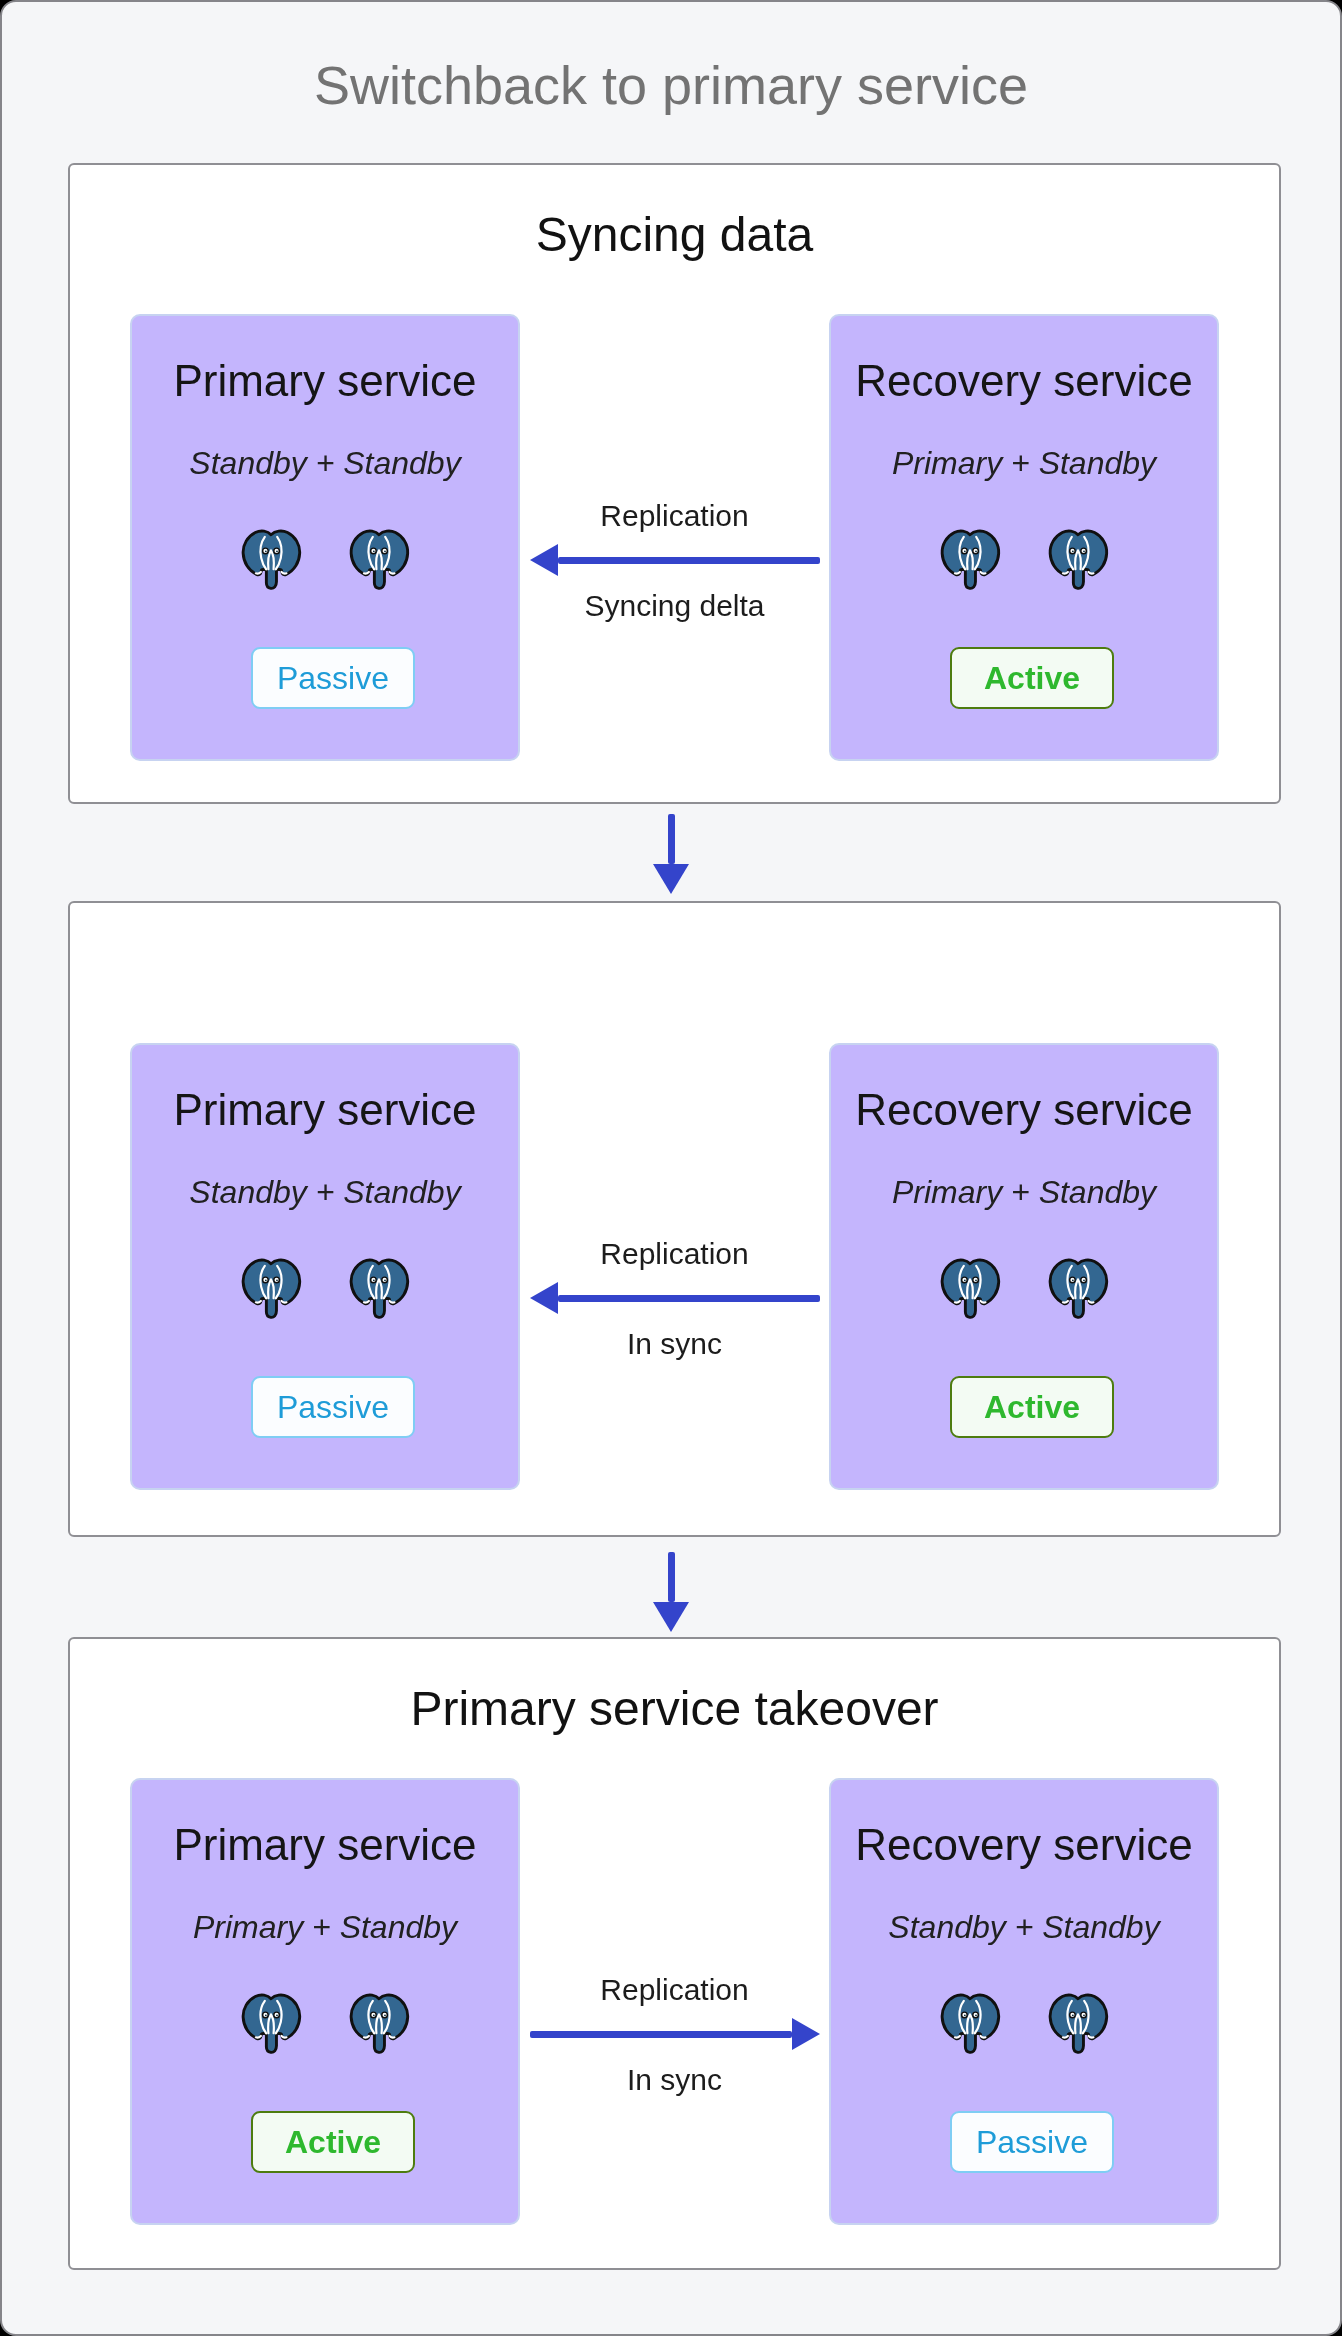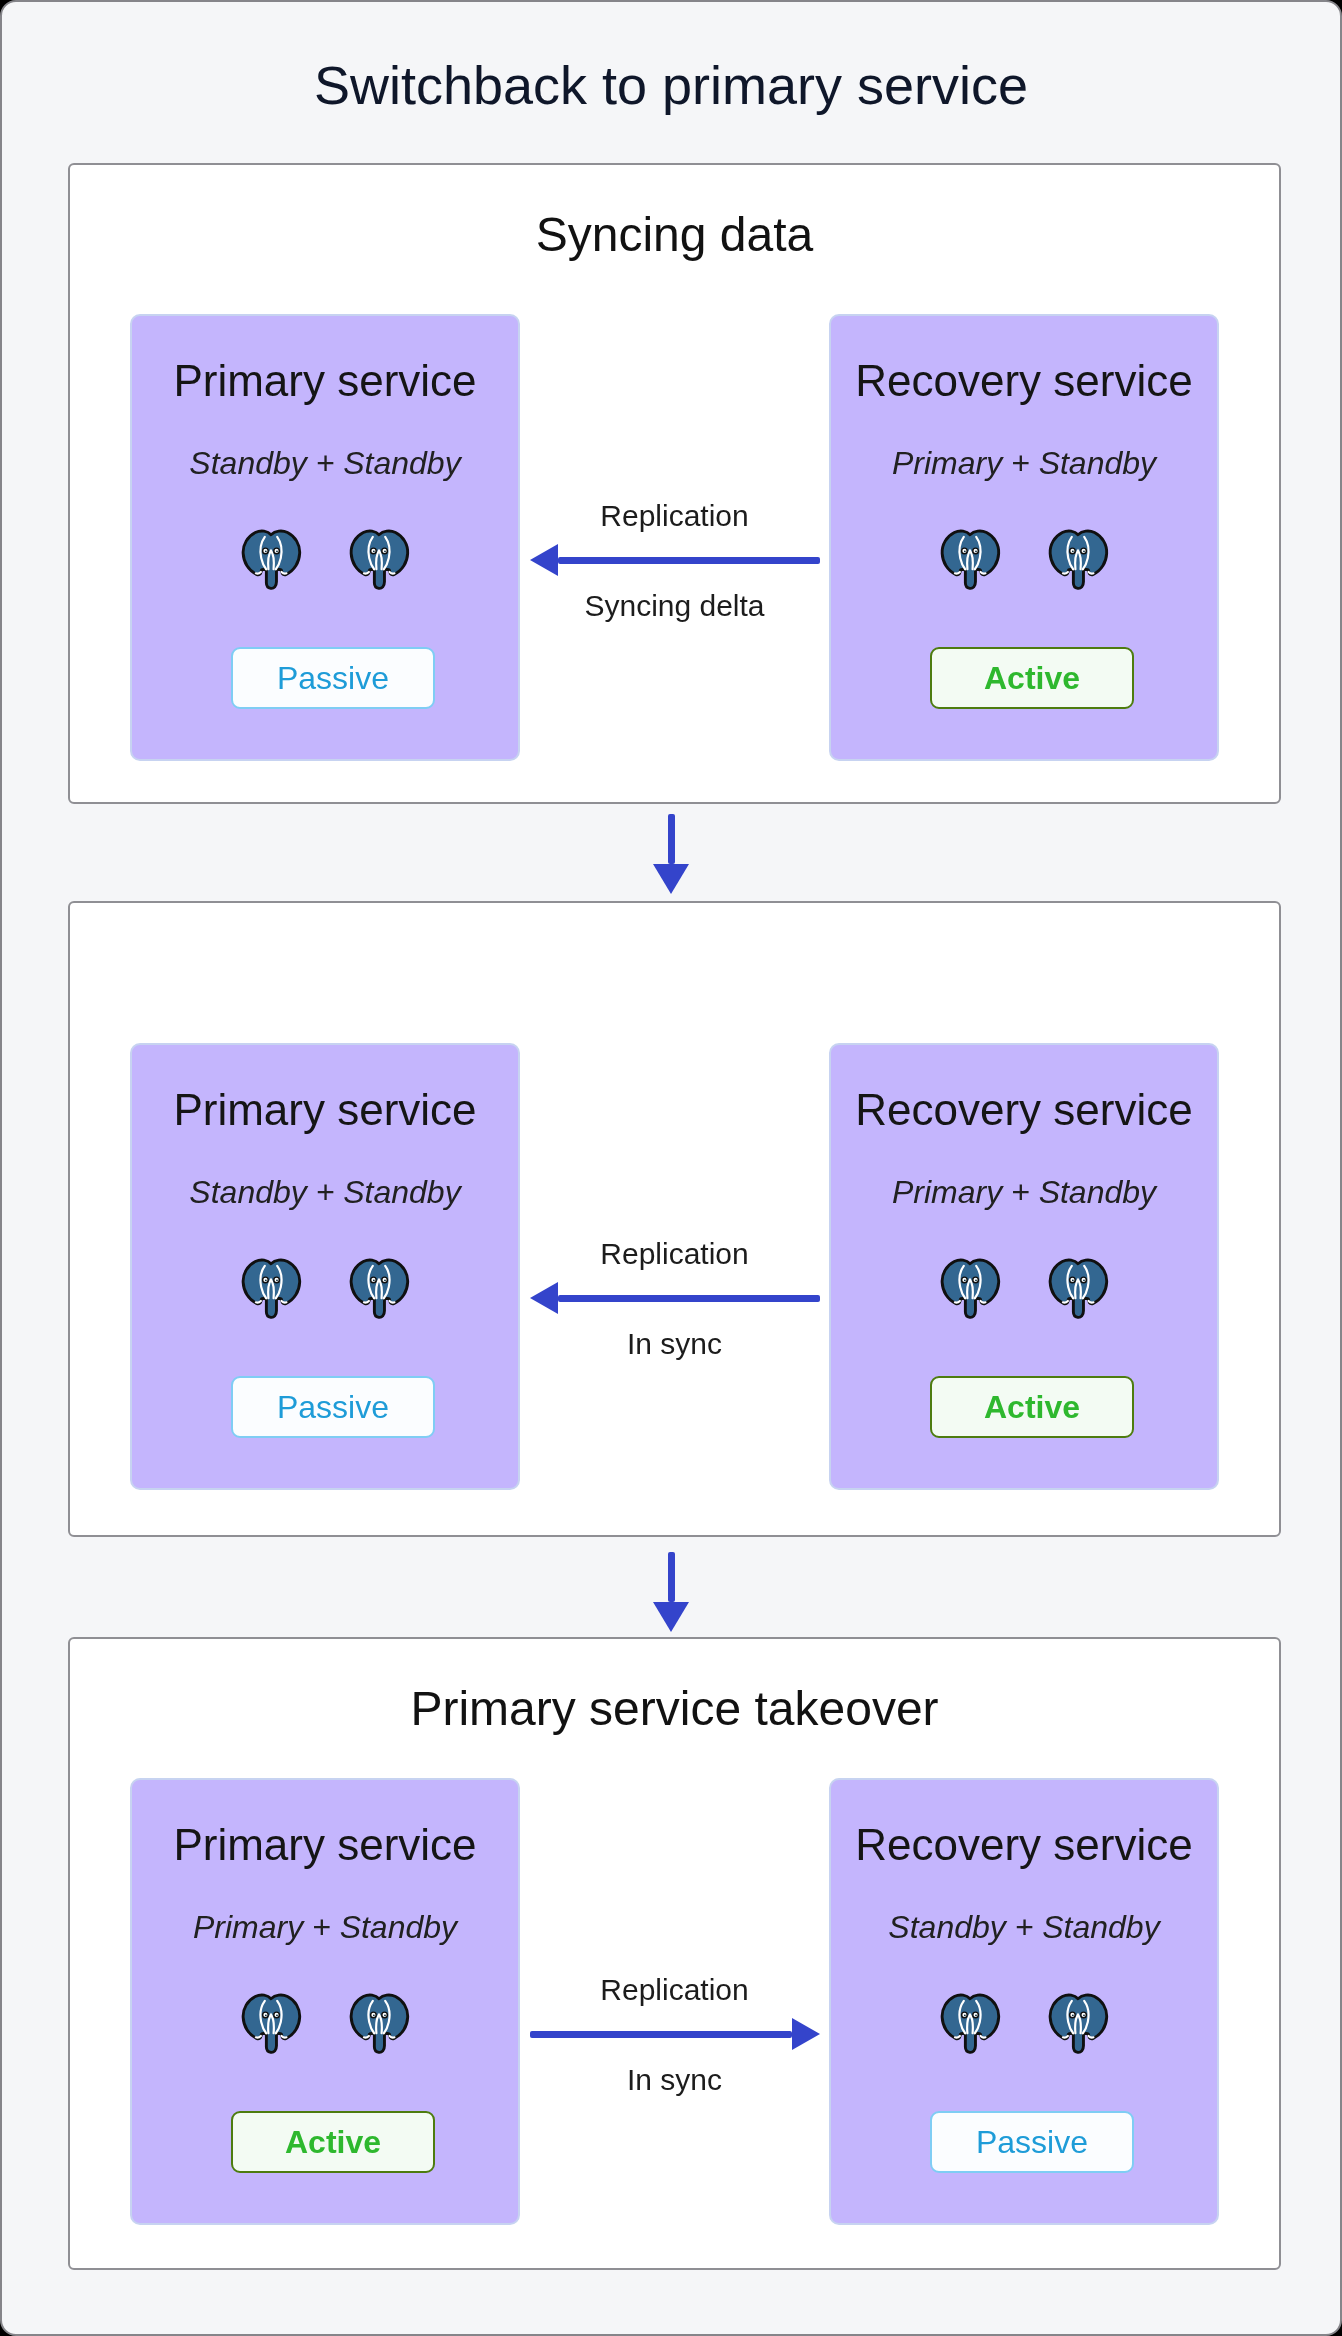--- a/index.html
+++ b/index.html
@@ -9,21 +9,21 @@
     box-sizing:border-box;
     background:#f5f6f8;
     border:2px solid #85858a;
     border-radius:16px;
     overflow:hidden;
     font-family:"Liberation Sans","DejaVu Sans",sans-serif;
     color:#171717;
   }
   .page-title{
     position:absolute;top:54px;left:0;width:100%;
-    text-align:center;font-size:54px;line-height:1.1;color:#0f172a;
+    text-align:center;font-size:54px;line-height:1.1;color:#737373;
   }
   .panel{
     position:absolute;left:66px;width:1213px;
     box-sizing:border-box;background:#ffffff;
     border:2px solid #8f8f94;border-radius:6px;
   }
   .panel-1{top:161px;height:641px;}
   .panel-2{top:899px;height:636px;}
   .panel-3{top:1635px;height:633px;}
   .panel-title{
@@ -39,21 +39,21 @@
   .svc-box.left{left:60px;}
   .svc-box.right{right:60px;}
   .panel-1 .svc-box{top:149px;}
   .panel-2 .svc-box{top:140px;}
   .panel-3 .svc-box{top:139px;}
   .svc-title{margin-top:40px;font-size:44px;line-height:1.15;color:#151515;}
   .svc-sub{margin-top:38px;font-size:32px;line-height:1.15;color:#212121;font-style:italic;}
   .pg-row{margin-top:46px;display:flex;gap:42px;align-items:flex-start;}
   .pg-row svg{width:66px;height:66px;display:block;}
   .badge{
-    margin-top:54px;width:204px;height:62px;
+    margin-top:54px;width:164px;height:62px;
     box-sizing:border-box;border-radius:9px;
     display:flex;align-items:center;justify-content:center;
     font-size:32px;
     margin-left:16px;
   }
   .badge[data-state="passive"]{color:#1e9cd8;border:2px solid #7fcdf4;background:#fbfdff;}
   .badge[data-state="active"]{color:#2eb82e;border:2px solid #4d7c0f;background:#f3fbf3;font-weight:bold;}
   .flow{
     position:absolute;top:312px;left:50%;transform:translateX(-50%);
     display:flex;flex-direction:column;align-items:center;width:360px;margin-top:21px;

